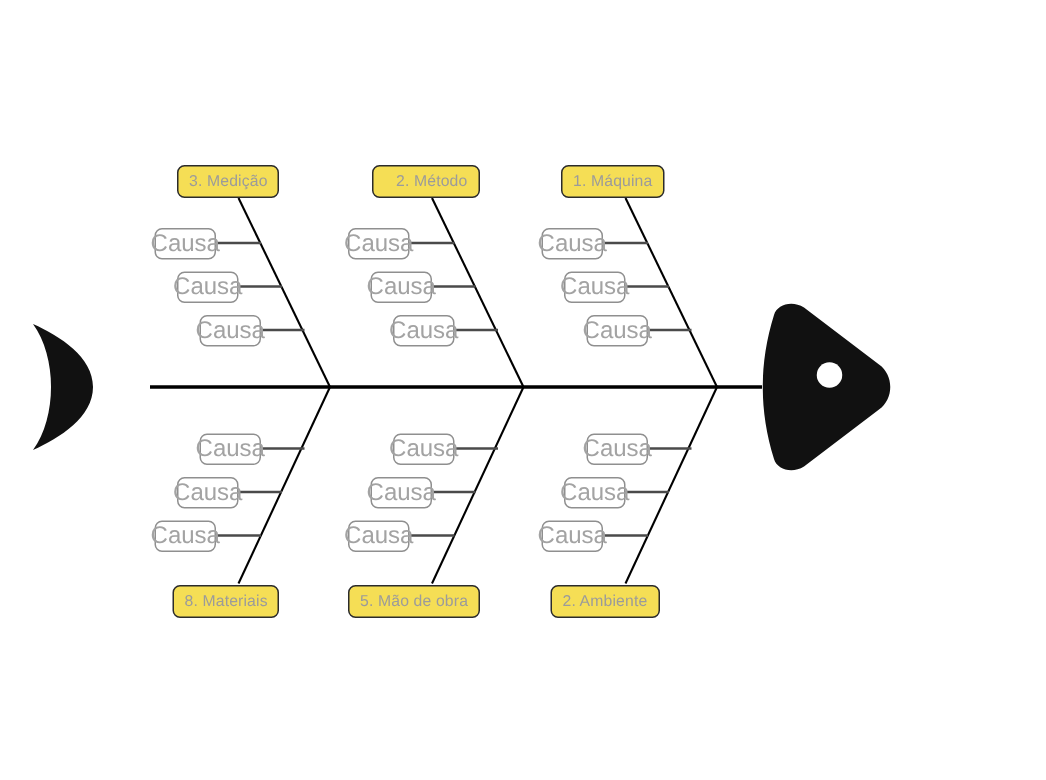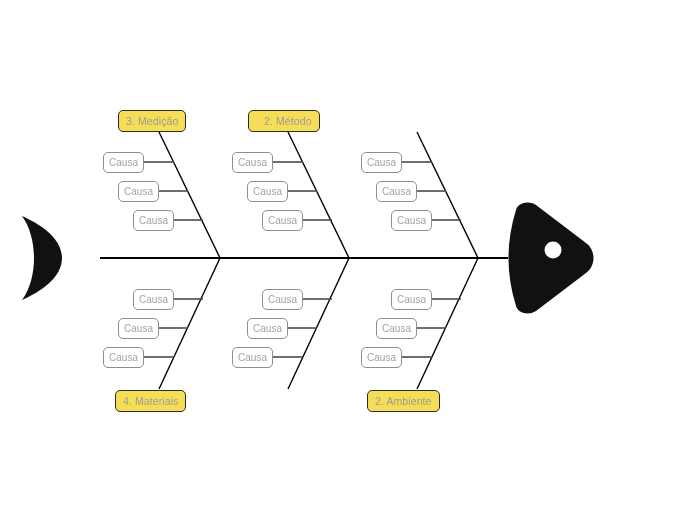--- a/index.html
+++ b/index.html
@@ -56,21 +56,21 @@
     white-space: nowrap;
     padding: 0 7px;
   }
   .cause-box {
     width: 41px;
     height: 21px;
     background: #ffffff;
     border: 1.4px solid #8f8f8f;
     border-radius: 5px;
     color: #a3a3a3;
-    font-size: 10px;
+    font-size: 16px;
     white-space: nowrap;
   }
   .problem-label {
     position: absolute;
     color: #9b9b9b;
     font-size: 12.5px;
     font-weight: bold;
     line-height: 15px;
     white-space: nowrap;
     pointer-events: auto;
@@ -124,22 +124,24 @@
              L 586 243 C 596 250, 596 266, 586 273
              L 536 311 C 528 316, 518 313, 516 306
              C 506 274, 506 242, 516 210 Z" fill="#111111"></path>
     <circle cx="553" cy="250" r="8.5" fill="#ffffff"></circle>
   </svg>
 
   <div class="overlay">
 
     <div class="node cat-box" style="left:118px; top:110px;">3. Medição</div>
     <div class="node cat-box" style="left:248px; top:110px;padding-left:15px;">2. Método</div>
+    <div class="node cat-box" style="left:374px; top:110px;">1. Máquina</div>
 
-    <div class="node cat-box" style="left:115px; top:390px;">4. Materiais</div>
+    <div class="node cat-box" style="left:115px; top:390px;">8. Materiais</div>
+    <div class="node cat-box" style="left:232px; top:390px;">5. Mão de obra</div>
     <div class="node cat-box" style="left:367px; top:390px;">2. Ambiente</div>
 
     <div class="node cause-box" style="left:103px; top:152px;">Causa</div>
     <div class="node cause-box" style="left:118px; top:181px;">Causa</div>
     <div class="node cause-box" style="left:133px; top:210px;">Causa</div>
 
     <div class="node cause-box" style="left:232px; top:152px;">Causa</div>
     <div class="node cause-box" style="left:247px; top:181px;">Causa</div>
     <div class="node cause-box" style="left:262px; top:210px;">Causa</div>
 

